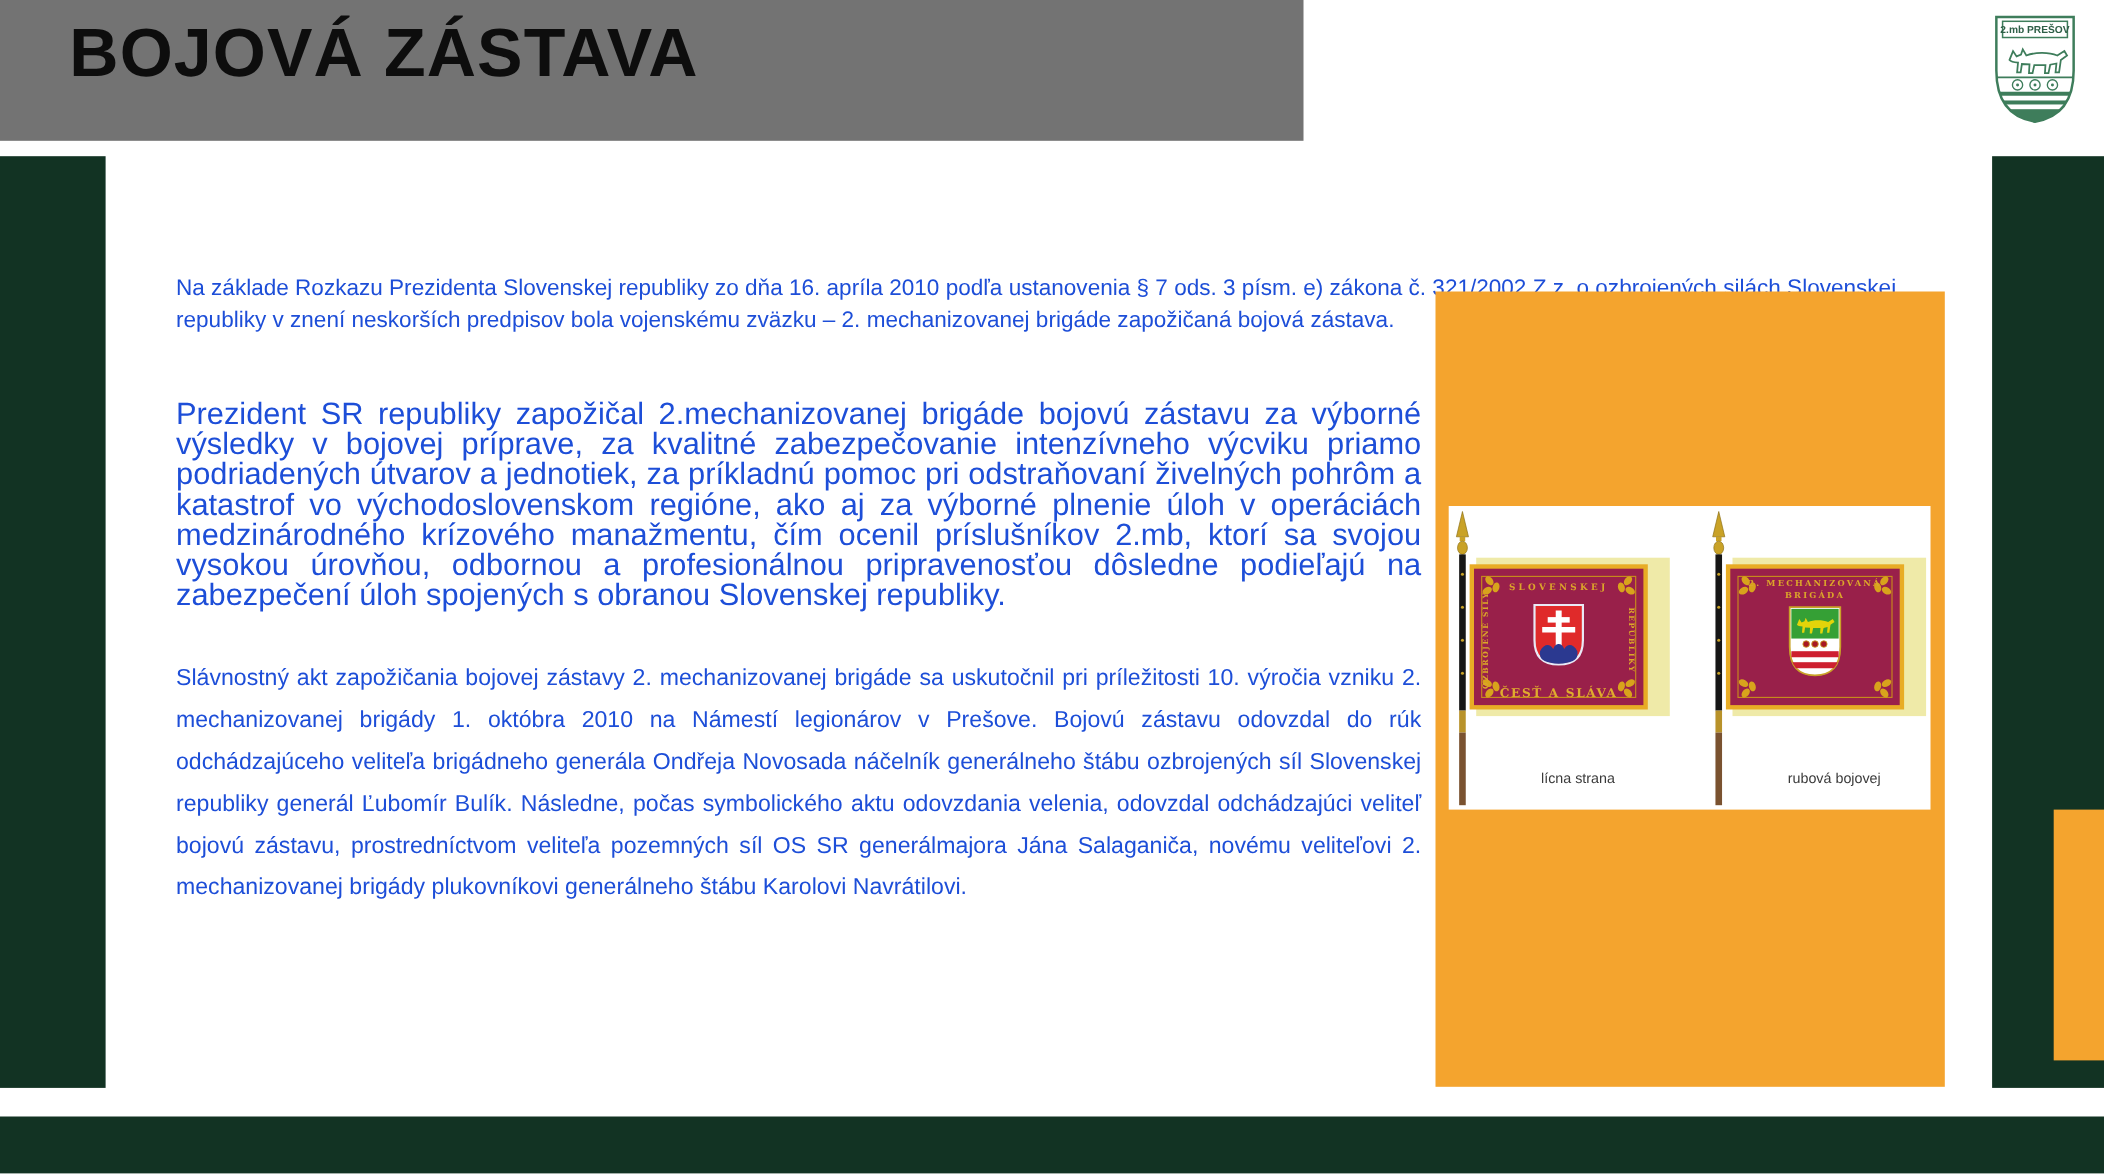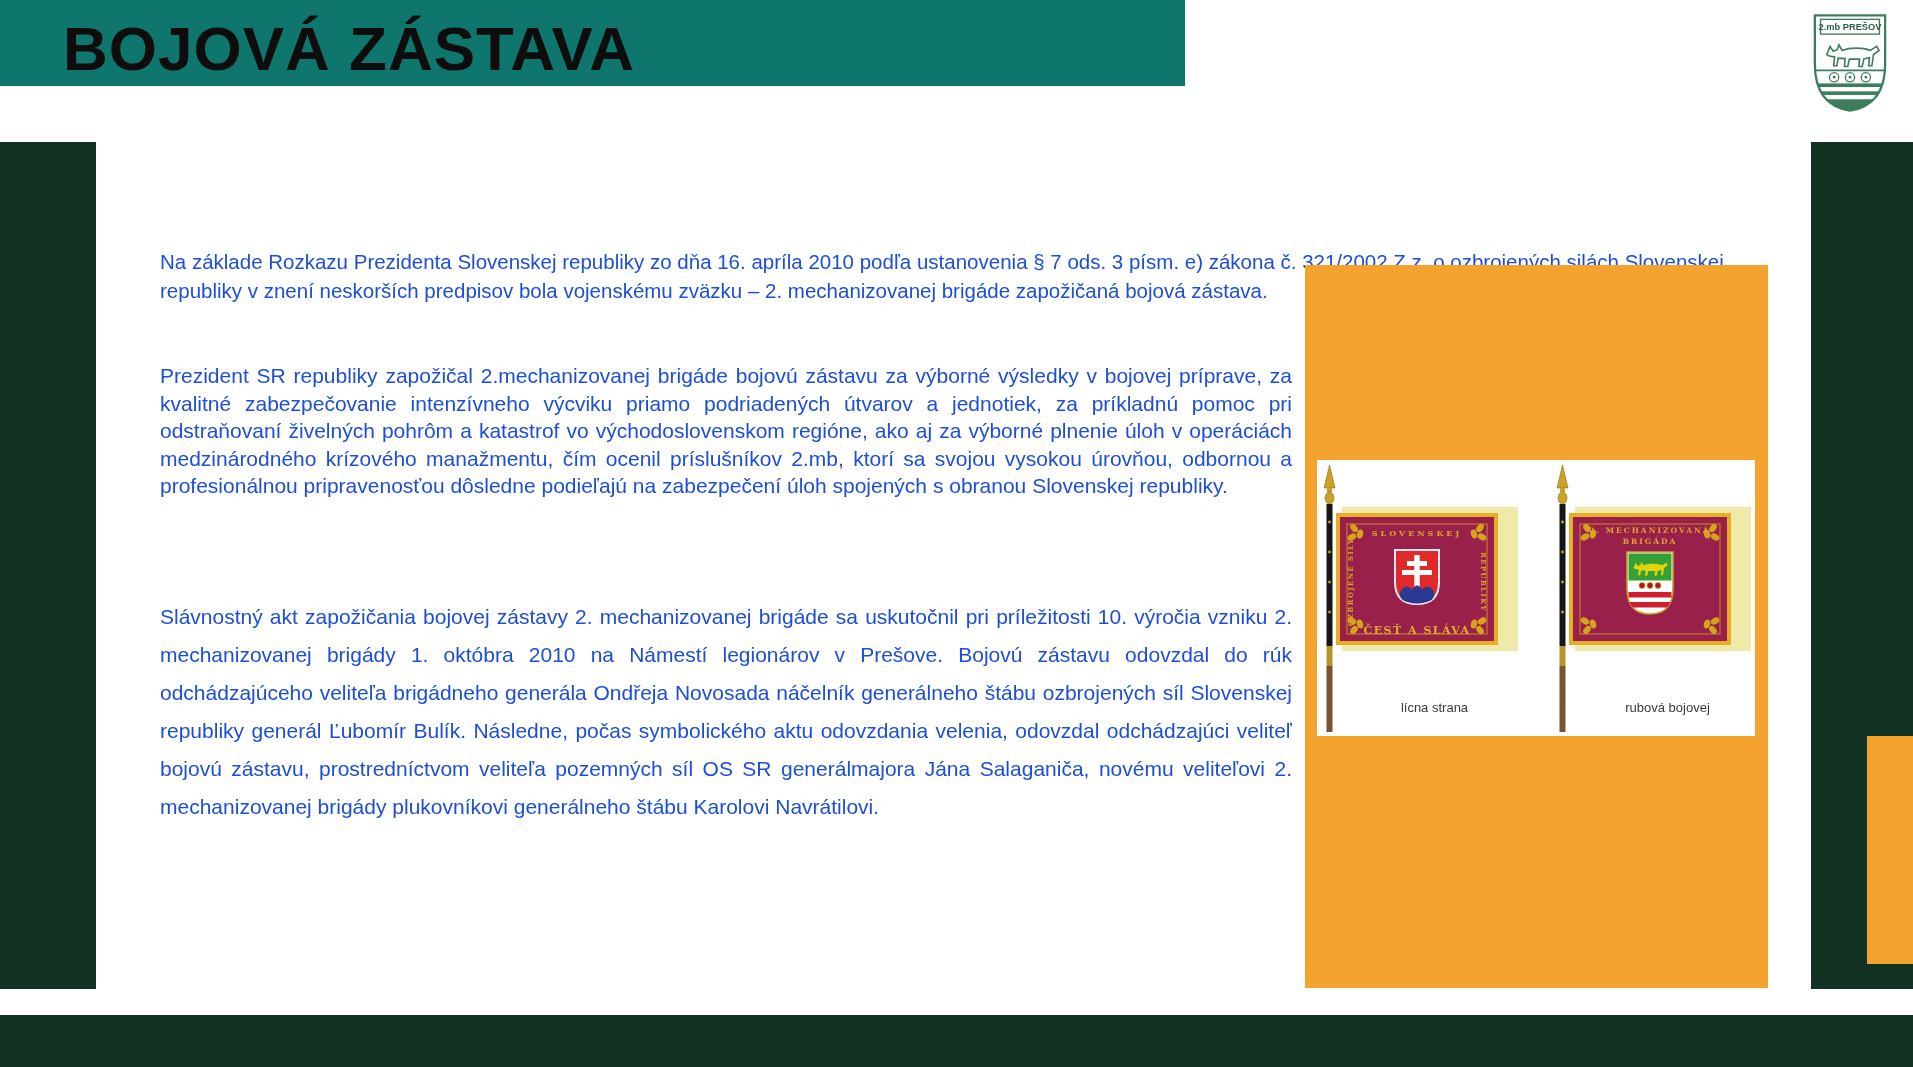--- a/index.html
+++ b/index.html
@@ -9,22 +9,22 @@
     width: 1913px;
     height: 1067px;
     background: #ffffff;
     overflow: hidden;
     font-family: "Liberation Sans", sans-serif;
     color: #111;
   }
   
   .header-band {
     position: absolute; left: 0; top: 0;
-    width: 1185px; height: 86px;
-    background: #0f766e;
+    width: 1185px; height: 128px;
+    background: #737373;
   }
   .slide-title {
     position: absolute; left: 63px; top: 10px;
     margin: 0;
     font-size: 62px; line-height: 78px;
     font-weight: 800;
     letter-spacing: 1px;
     color: #0d0d0d;
     font-family: "Liberation Sans", sans-serif;
   }
@@ -43,21 +43,21 @@
   .bottom-bar { position: absolute; left: 0; top: 1015px; width: 1913px; height: 52px; background: #123323; }
   
   .crest { position: absolute; left: 1804px; top: 12px; width: 92px; height: 102px; }
   
   p.para { position: absolute; margin: 0; color: #1d4ed8; }
   .intro {
     left: 160px; top: 247px; width: 1580px;
     font-size: 20.5px; line-height: 29px;
   }
   .body-col { width: 1132px; text-align: justify; }
-  .body1 { left: 160px; top: 362px; font-size: 21px; line-height: 27.5px; }
+  .body1 { left: 160px; top: 362px; font-size: 28px; line-height: 27.5px; }
   .body2 { left: 160px; top: 598px; font-size: 21px; line-height: 38px; }
   .emphasis {
     left: 160px; top: 843px; font-size: 21px; line-height: 27.5px;
     font-weight: bold; font-style: italic;
   }
   
   .flag-panel {
     position: absolute; left: 1305px; top: 265px;
     width: 463px; height: 723px;
     background: #F4A42E;

